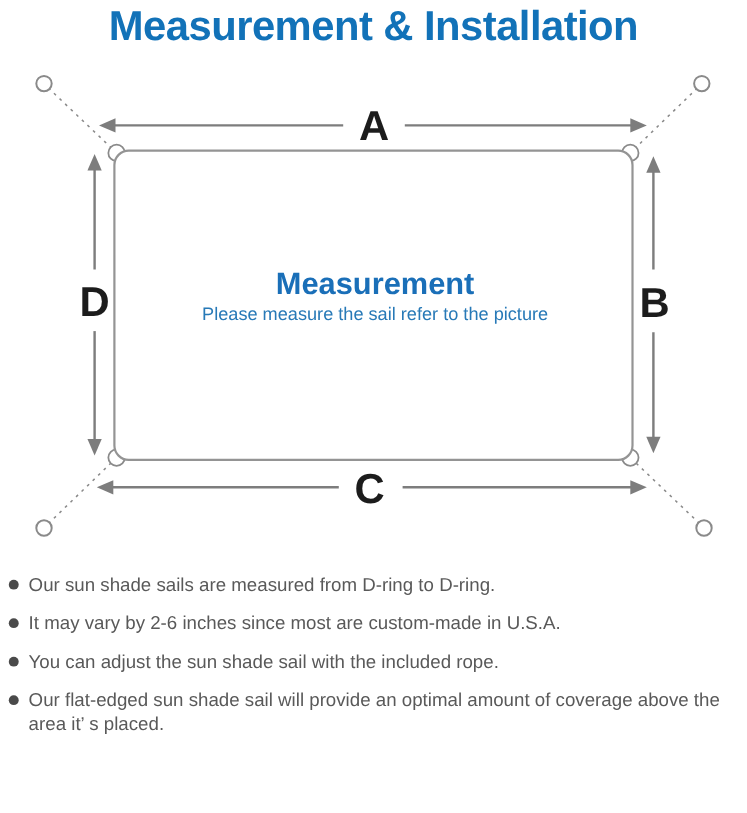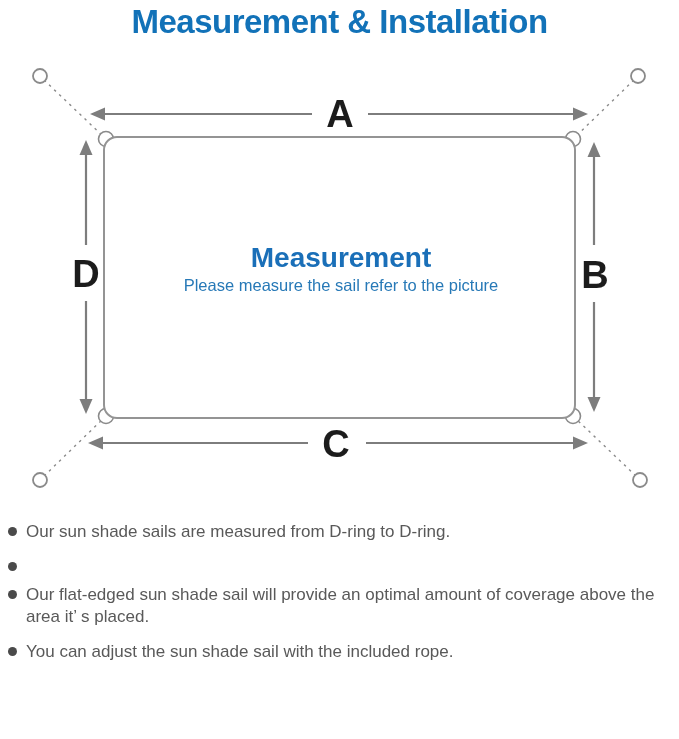--- a/index.html
+++ b/index.html
@@ -15,21 +15,21 @@
   html,body{background:#ffffff;}
   body{
     width:679px;height:739px;
     font-family:"Liberation Sans", sans-serif;
     overflow:hidden;
   }
   .page{width:679px;height:739px;position:relative;background:#fff;}
   .page-title{
     text-align:center;
     padding-top:3px;
-    font-size:33px;
+    font-size:38px;
     font-weight:800;
     letter-spacing:-0.5px;
     color:var(--title-blue);
     height:55px;
   }
   svg.diagram{display:block;}
   .sail-rect{fill:#ffffff;stroke:#949494;stroke-width:2;}
   .ring{fill:#ffffff;stroke:#8a8a8a;stroke-width:1.6;}
   .anchor{fill:#ffffff;stroke:#8a8a8a;stroke-width:1.8;}
   .rope{stroke:#8a8a8a;stroke-width:1.4;stroke-dasharray:2.5 4.5;fill:none;}
@@ -138,24 +138,25 @@
     <text class="dim-label" x="595" y="233">B</text>
   </svg>
 
   <ul class="bullet-list">
     <li class="bullet-item">
       <span class="bullet-dot"></span>
       <span class="bullet-text">Our sun shade sails are measured from D-ring to D-ring.</span>
     </li>
     <li class="bullet-item">
       <span class="bullet-dot"></span>
+      <span class="bullet-text">It may vary by 2-6 inches since most are custom-made in U.S.A.</span>
+    </li>
+    <li class="bullet-item">
+      <span class="bullet-dot"></span>
+      <span class="bullet-text">You can adjust the sun shade sail with the included rope.</span>
     </li>
     <li class="bullet-item">
       <span class="bullet-dot"></span>
       <span class="bullet-text">Our flat-edged sun shade sail will provide an optimal amount of coverage above the area it’ s placed.</span>
-    </li>
-    <li class="bullet-item">
-      <span class="bullet-dot"></span>
-      <span class="bullet-text">You can adjust the sun shade sail with the included rope.</span>
     </li>
   </ul>
 
 </div>
 
 </body></html>

